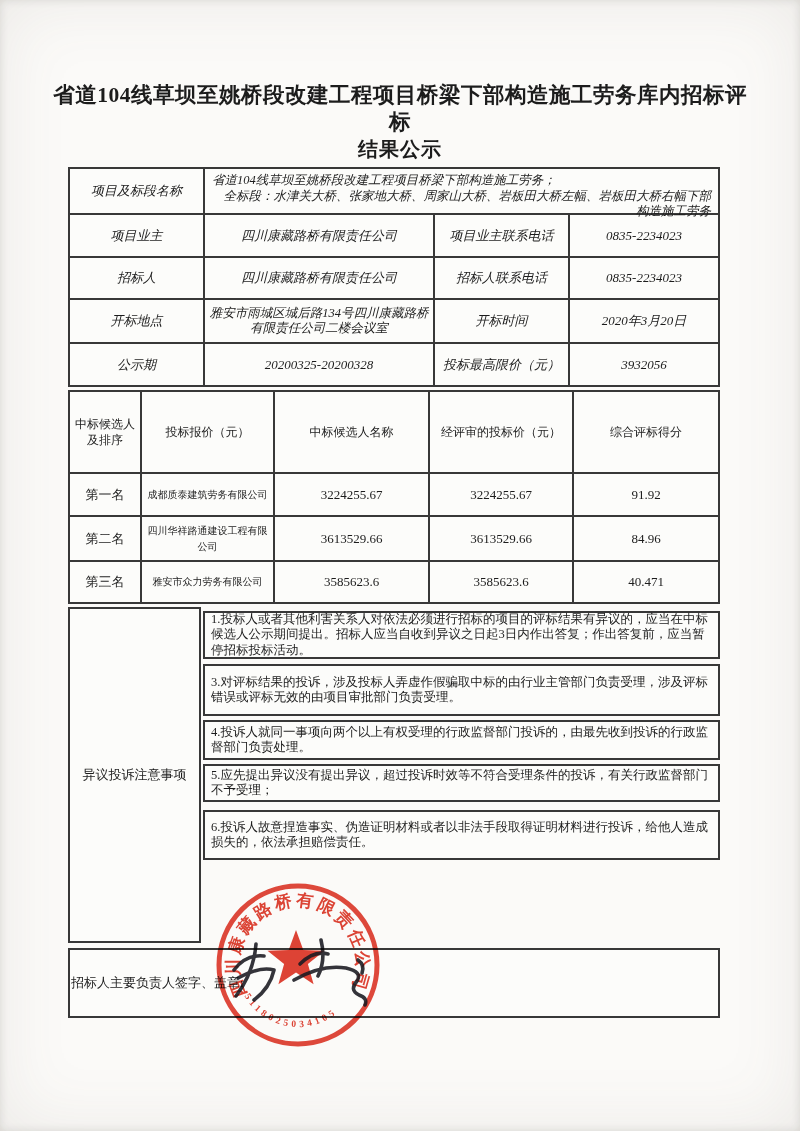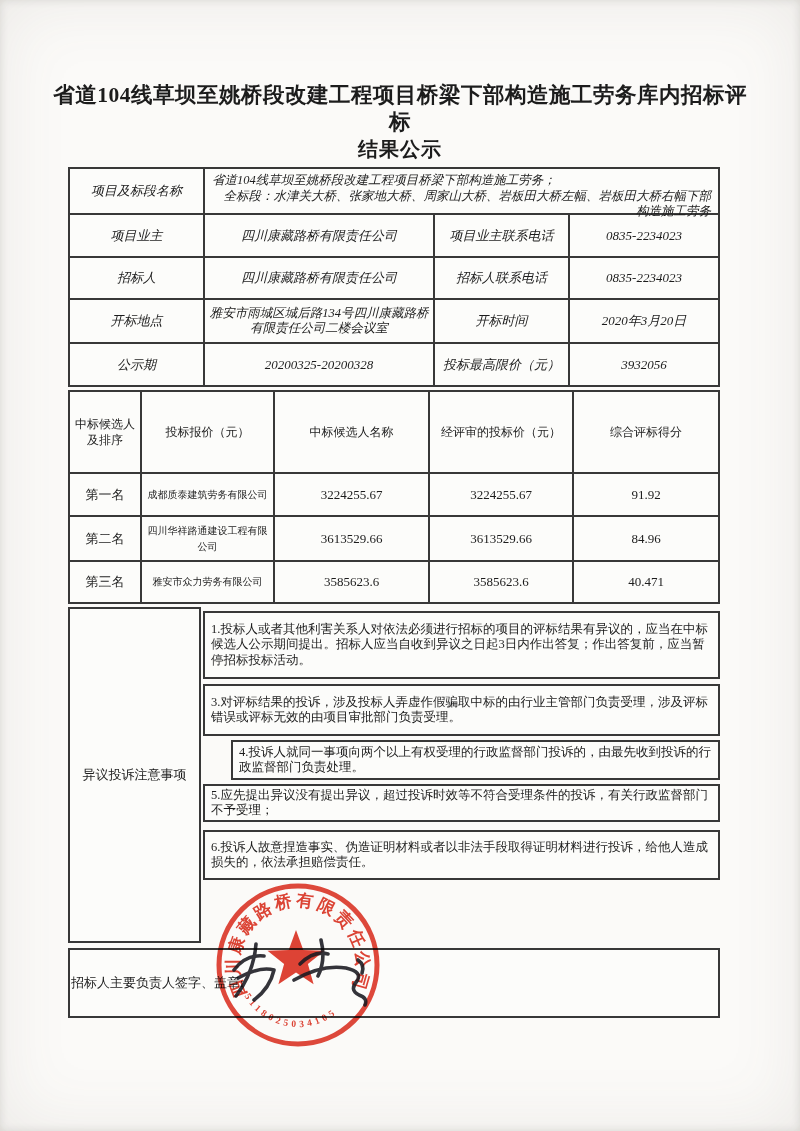--- a/index.html
+++ b/index.html
@@ -40,24 +40,24 @@
     width:133px; border:2px solid #383838; flex:none;
     display:flex; align-items:center; justify-content:center;
     font-size:13px; background:rgba(255,255,255,.35);
   }
   .items-stack { margin-left:2px; width:517px; }
   .item {
     border:2px solid #383838; font-size:12.5px; line-height:15.5px;
     padding:2px 6px; display:flex; align-items:center; text-align:left;
     background:rgba(255,255,255,.35);
   }
-  .i1 { height:68px; margin-top:4px; }
+  .i1 { height:48px; margin-top:4px; }
   .i2 { height:66px; margin-top:5px; }
   .i3 { height:52px; margin-top:5px; }
-  .i4 { height:40px; margin-top:4px;margin-left:28px; }
+  .i4 { height:40px; margin-top:4px; }
   .i5 { height:38px; margin-top:4px; }
   .i6 { height:50px; margin-top:8px; }
 
   .sign-row {
     margin-top:5px; height:70px; border:2px solid #383838;
     display:flex; align-items:center; padding-left:1px;
     font-size:13px; background:rgba(255,255,255,.35);
   }
 
   .seal { position:absolute; left:208px; top:876px; width:184px; height:184px; mix-blend-mode:multiply; pointer-events:none; }

